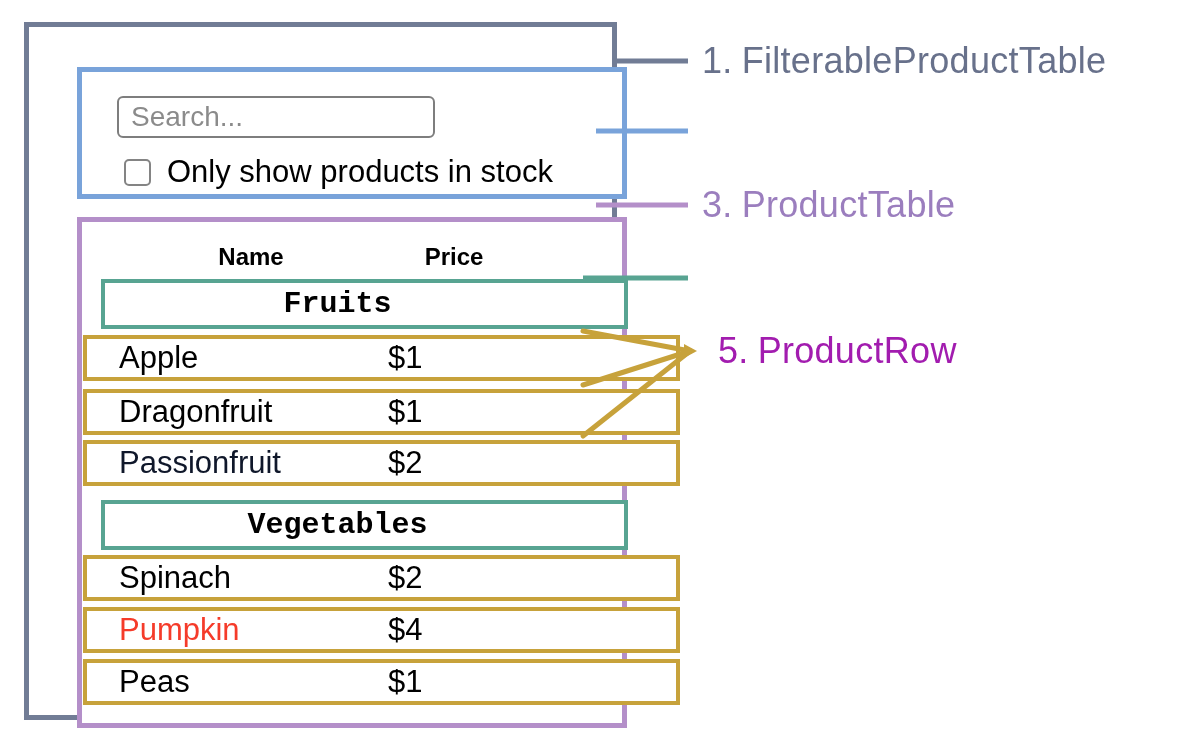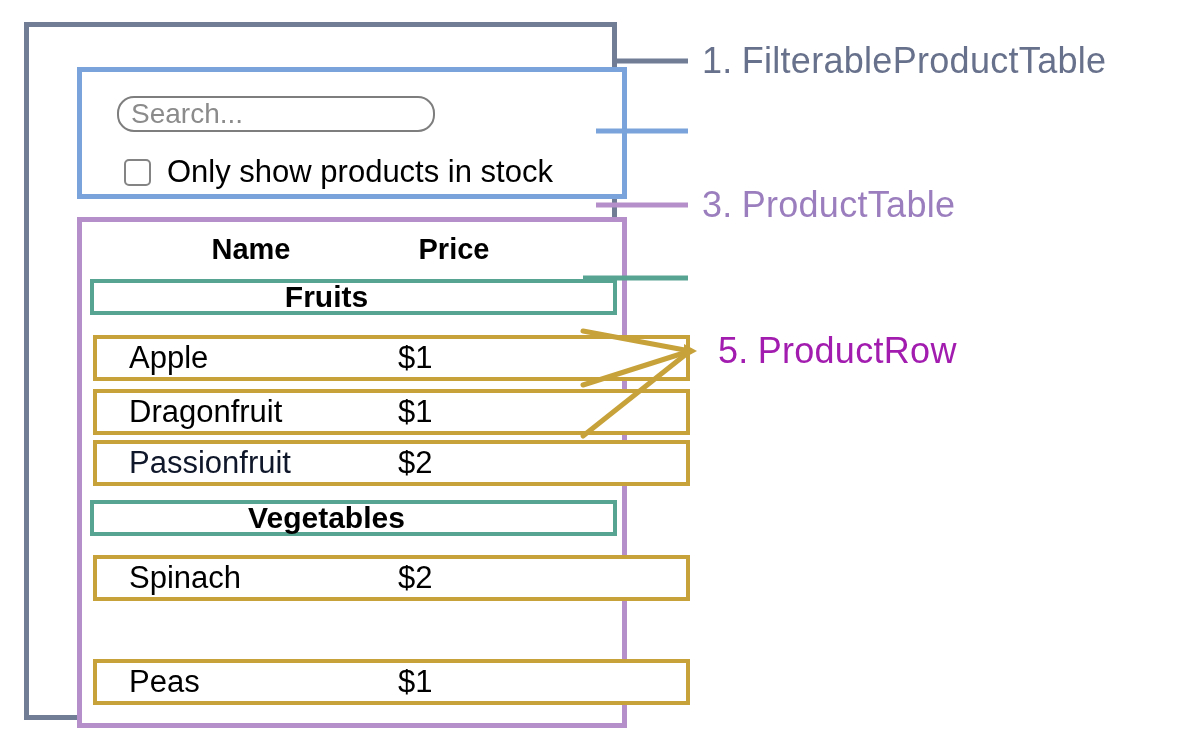--- a/index.html
+++ b/index.html
@@ -10,58 +10,58 @@
   
   .outer-box{
     position:absolute;left:24px;top:22px;width:593px;height:698px;
     border:5px solid #717C95;background:#ffffff;box-sizing:border-box;
   }
   .search-box{
     position:absolute;left:48px;top:40px;width:550px;height:132px;
     border:5px solid #79A3DA;background:#ffffff;box-sizing:border-box;
   }
   .search-input{
-    position:absolute;left:35px;top:24px;width:318px;height:36px;
-    border:2px solid #7e7e7e;border-radius:17px;box-sizing:border-box;
+    position:absolute;left:35px;top:24px;width:318px;height:42px;
+    border:2px solid #7e7e7e;border-radius:6px;box-sizing:border-box;
     font-family:"Liberation Sans",sans-serif;font-size:28px;color:#555;
     padding:0 0 0 12px;outline:none;background:#fff;
   }
   .search-input::placeholder{color:#8b8b8b;opacity:1;}
   .checkbox{
     position:absolute;left:42px;top:87px;width:27px;height:27px;
     border:2px solid #848484;border-radius:5px;box-sizing:border-box;background:#fff;
     cursor:pointer;
   }
   .checkbox-label{
     position:absolute;left:85px;top:85px;height:30px;line-height:30px;
     font-size:31px;color:#000;white-space:nowrap;
   }
   .table-box{
     position:absolute;left:48px;top:190px;width:550px;height:511px;
     border:5px solid #B48FC9;background:#ffffff;box-sizing:border-box;
   }
   .col-header{
-    position:absolute;top:8px;height:38px;line-height:38px;
-    font-size:29px;font-weight:700;color:#000;transform:translateX(-50%);
+    position:absolute;top:16px;height:38px;line-height:38px;
+    font-size:24px;font-weight:700;color:#000;transform:translateX(-50%);
     white-space:nowrap;
   }
   .name-h{left:169px;}
   .price-h{left:372px;}
   .category-row{
-    position:absolute;left:8px;width:527px;height:36px;
+    position:absolute;left:19px;width:527px;height:50px;
     border:4px solid #58A492;box-sizing:border-box;background:#fff;
-    display:flex;align-items:center;justify-content:center;
+    display:flex;align-items:center;justify-content:center;font-family:Liberation Mono, monospace;
   }
   .category-row .cat-label{
     font-size:30px;font-weight:700;color:#000;
     width:100%;text-align:center;padding-right:54px;box-sizing:border-box;
     white-space:nowrap;
   }
   .product-row{
-    position:absolute;left:11px;width:597px;height:46px;
+    position:absolute;left:1px;width:597px;height:46px;
     border:4px solid #C7A23B;box-sizing:border-box;background:#fff;
   }
   .product-row .p-name{
     position:absolute;left:32px;top:0;height:38px;line-height:38px;
     font-size:31px;color:#000;white-space:nowrap;top:50%;transform:translateY(-50%);
   }
   .product-row .p-price{
     position:absolute;left:301px;top:50%;transform:translateY(-50%);
     height:38px;line-height:38px;font-size:31px;color:#000;white-space:nowrap;
   }
@@ -109,20 +109,24 @@
       </div>
 
       <div class="category-row" style="top:278px">
         <span class="cat-label">Vegetables</span>
       </div>
 
       <div class="product-row" style="top:333px">
         <span class="p-name" style="color: rgb(0, 0, 0);">Spinach</span>
         <span class="p-price">$2</span>
       </div>
+      <div class="product-row" style="top:385px">
+        <span class="p-name" style="color: rgb(245, 59, 42);">Pumpkin</span>
+        <span class="p-price">$4</span>
+      </div>
       <div class="product-row" style="top:437px">
         <span class="p-name" style="color: rgb(0, 0, 0);">Peas</span>
         <span class="p-price">$1</span>
       </div>
     </div>
   </div>
 
   <svg class="connectors" viewBox="0 0 1200 744">
     <line x1="612" y1="61" x2="688" y2="61" stroke-width="5" stroke="#717C95"></line>
     <line x1="596" y1="131" x2="688" y2="131" stroke-width="5" stroke="#79A3DA"></line>

